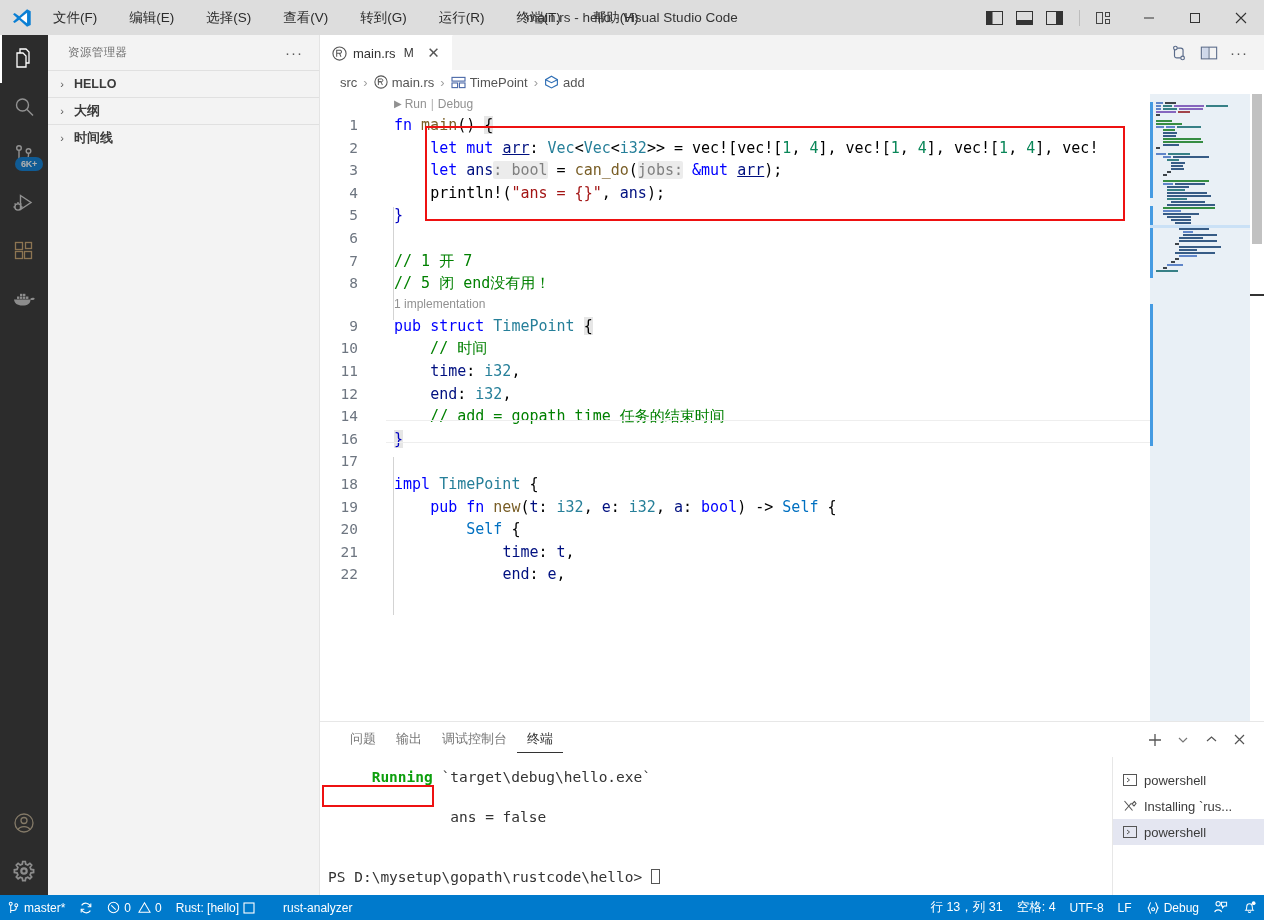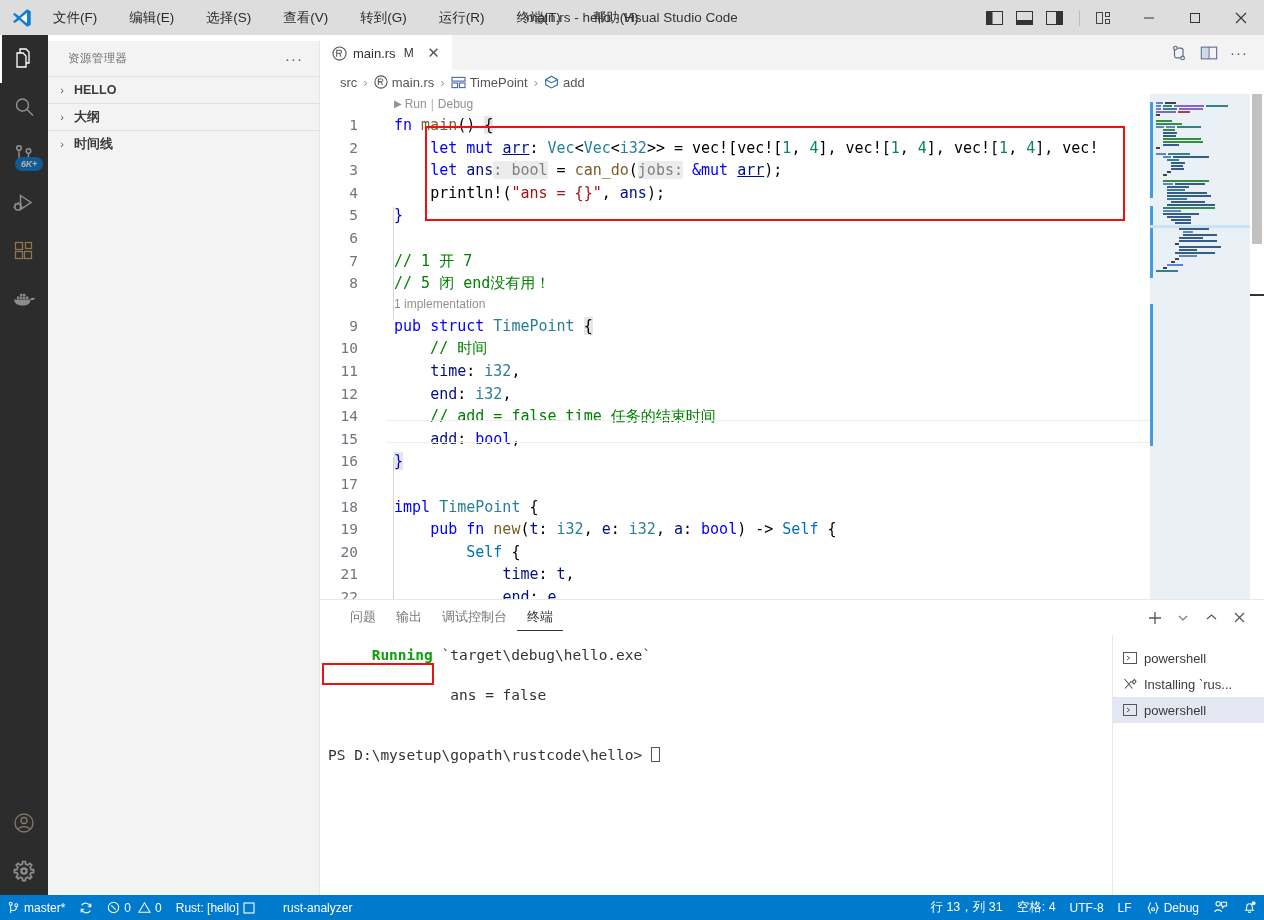--- a/index.html
+++ b/index.html
@@ -35,42 +35,41 @@
   .win-btn {
     width: 46px; height: 35px; display: flex; align-items: center; justify-content: center; cursor: pointer;
   }
 
   
   .bodyrow { flex: 1 1 auto; display: flex; min-height: 0; }
 
   
   .activitybar {
     width: 48px; background: #2c2c2c; display: flex; flex-direction: column;
-    align-items: center; flex: 0 0 48px; position: relative; font-style: italic;
+    align-items: center; flex: 0 0 48px; position: relative;
   }
   .act-item {
     width: 48px; height: 48px; display: flex; align-items: center; justify-content: center;
     position: relative; cursor: pointer; opacity: .62;
   }
   .act-item.active { opacity: 1; }
   .act-item.active::before {
     content: ''; position: absolute; left: 0; top: 0; bottom: 0; width: 2px; background: #ffffff;
   }
   .act-badge {
     position: absolute; bottom: 8px; right: 5px; background: #0078d4; color: #fff;
     font-size: 9px; line-height: 14px; min-width: 28px; text-align: center;
     border-radius: 9px; padding: 0 4px; font-weight: bold; letter-spacing: -.2px;
   }
   .act-spacer { flex: 1 1 auto; }
 
   
   .sidebar {
     width: 272px; flex: 0 0 272px; background: #f3f3f3; display: flex; flex-direction: column;
     border-right: 1px solid #e4e4e4;
-    margin-top: 6px;
   }
   .sb-head {
     height: 35px; display: flex; align-items: center; padding: 0 8px 0 20px;
     font-size: 11.5px; color: #6f6f6f; letter-spacing: .4px;
   }
   .sb-head .dots { margin-left: auto; font-size: 15px; color: #5a5a5a; letter-spacing: 1px; cursor: pointer; padding: 0 8px; }
   .sb-sec {
     height: 27px; display: flex; align-items: center; gap: 4px; padding-left: 6px;
     border-top: 1px solid #e0e0e0; cursor: pointer; color: #3b3b3b;
   }
@@ -151,21 +150,21 @@
   .mm-tok { height: 2px; border-radius: 0; }
   .mm-hl { position: absolute; left: 0; right: 0; height: 3px; background: #dbeeff; }
   .mm-bar { position: absolute; left: 0; width: 3px; background: #3c9ae8; }
   .editor-scroll {
     position: absolute; right: 0; top: 0; width: 14px; bottom: 0; background: #fff;
   }
   .editor-scroll .thumb { position: absolute; left: 2px; width: 10px; background: #c1c1c1; border-radius: 0; }
   .mm-slider { position: absolute; right: 14px; width: 100px; background: rgba(120,160,200,.16); }
 
   
-  .panel { flex: 0 0 auto; height: 296px; display: flex; flex-direction: column; background: #fff; border-top: 1px solid #e7e7e7; }
+  .panel { flex: 0 0 auto; height: 174px; display: flex; flex-direction: column; background: #fff; border-top: 1px solid #e7e7e7; }
   .panel-head { height: 35px; display: flex; align-items: center; padding-left: 20px; }
   .pt {
     font-size: 13px; color: #777; padding: 0 10px; height: 26px; display: flex; align-items: center;
     cursor: pointer; border-bottom: 1px solid transparent;
   }
   .pt.active { color: #333; border-bottom: 1px solid #333; }
   .panel-actions { margin-left: auto; display: flex; align-items: center; gap: 2px; padding-right: 12px; }
   .pa { width: 26px; height: 26px; display: flex; align-items: center; justify-content: center; cursor: pointer; color: #555; }
   .panel-body { flex: 1 1 auto; display: flex; min-height: 0; }
   .term {
@@ -510,28 +509,23 @@
           <div class="codeline">
             <span class="ln">12</span>
             <span class="gut"></span>
             <span class="ctext">    <span class="var">end</span><span class="pun">:</span> <span class="ty">i32</span><span class="pun">,</span></span>
           </div>
 
 
           <div class="codeline">
             <span class="ln">14</span>
             <span class="gut"></span>
-            <span class="ctext cmt">    // add = false time 任务的结束时间</span>
-          </div>
-
-          <div class="codeline">
-            <span class="ln">15</span>
-            <span class="gut"></span>
-            <span class="ctext">    <span class="var">add</span><span class="pun">:</span> <span class="kw" style="color:#0000ff">bool</span><span class="pun">,</span></span>
-          </div>
+            <span class="ctext cmt">    // add = gopath time 任务的结束时间</span>
+          </div>
+
 
           <div class="codeline">
             <span class="ln">16</span>
             <span class="gut"></span>
             <span class="ctext"><span class="brk" style="color:#0000c0">}</span></span>
           </div>
 
           <div class="codeline">
             <span class="ln">17</span>
             <span class="gut"></span>

